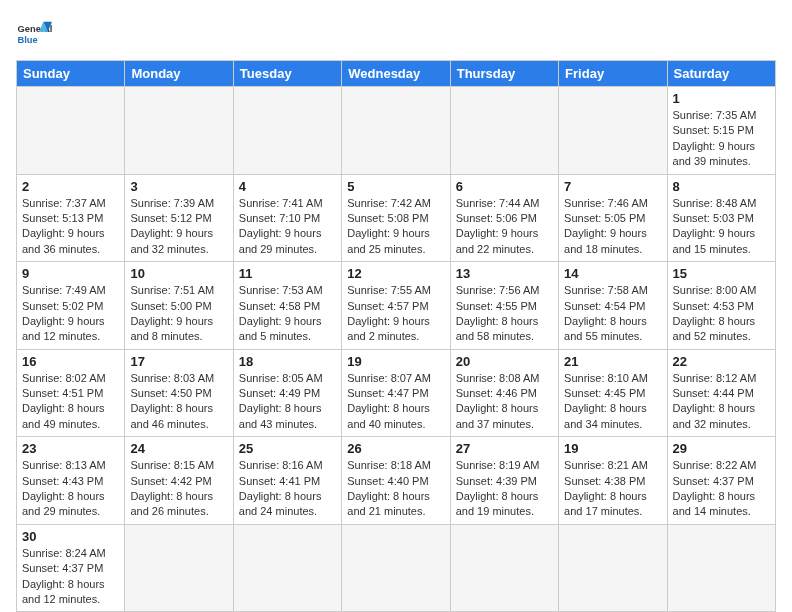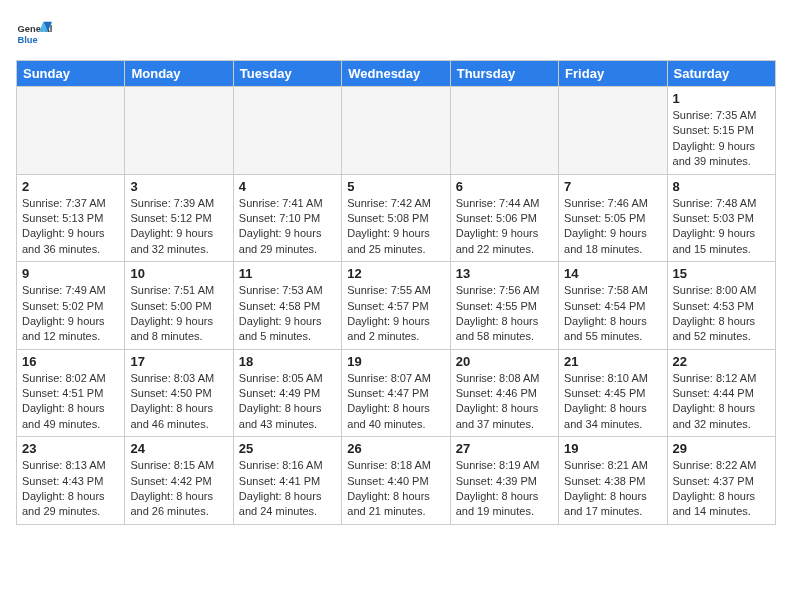--- a/index.html
+++ b/index.html
@@ -165,21 +165,21 @@
         </td>
         <td>
           <div class="day-number">7</div>
           <div class="day-info" style="white-space: pre-line;">Sunrise: 7:46 AM
 Sunset: 5:05 PM
 Daylight: 9 hours
 and 18 minutes.</div>
         </td>
         <td>
           <div class="day-number">8</div>
-          <div class="day-info" style="white-space: pre-line;">Sunrise: 7:48 AM
+          <div class="day-info" style="white-space: pre-line;">Sunrise: 8:48 AM
 Sunset: 5:03 PM
 Daylight: 9 hours
 and 15 minutes.</div>
         </td>
       </tr>
       <tr>
         <td>
           <div class="day-number">9</div>
           <div class="day-info" style="white-space: pre-line;">Sunrise: 7:49 AM
 Sunset: 5:02 PM
@@ -323,15 +323,30 @@
 Daylight: 8 hours
 and 17 minutes.</div>
         </td>
         <td>
           <div class="day-number">29</div>
           <div class="day-info" style="white-space: pre-line;">Sunrise: 8:22 AM
 Sunset: 4:37 PM
 Daylight: 8 hours
 and 14 minutes.</div>
         </td>
+      </tr>
+      <tr class="last-row">
+        <td class="has-data">
+          <div class="day-number">30</div>
+          <div class="day-info" style="white-space: pre-line;">Sunrise: 8:24 AM
+Sunset: 4:37 PM
+Daylight: 8 hours
+and 12 minutes.</div>
+        </td>
+        <td class="empty"></td>
+        <td class="empty"></td>
+        <td class="empty"></td>
+        <td class="empty"></td>
+        <td class="empty"></td>
+        <td class="empty"></td>
       </tr>
     </tbody>
 </table>
 
 </body></html>

